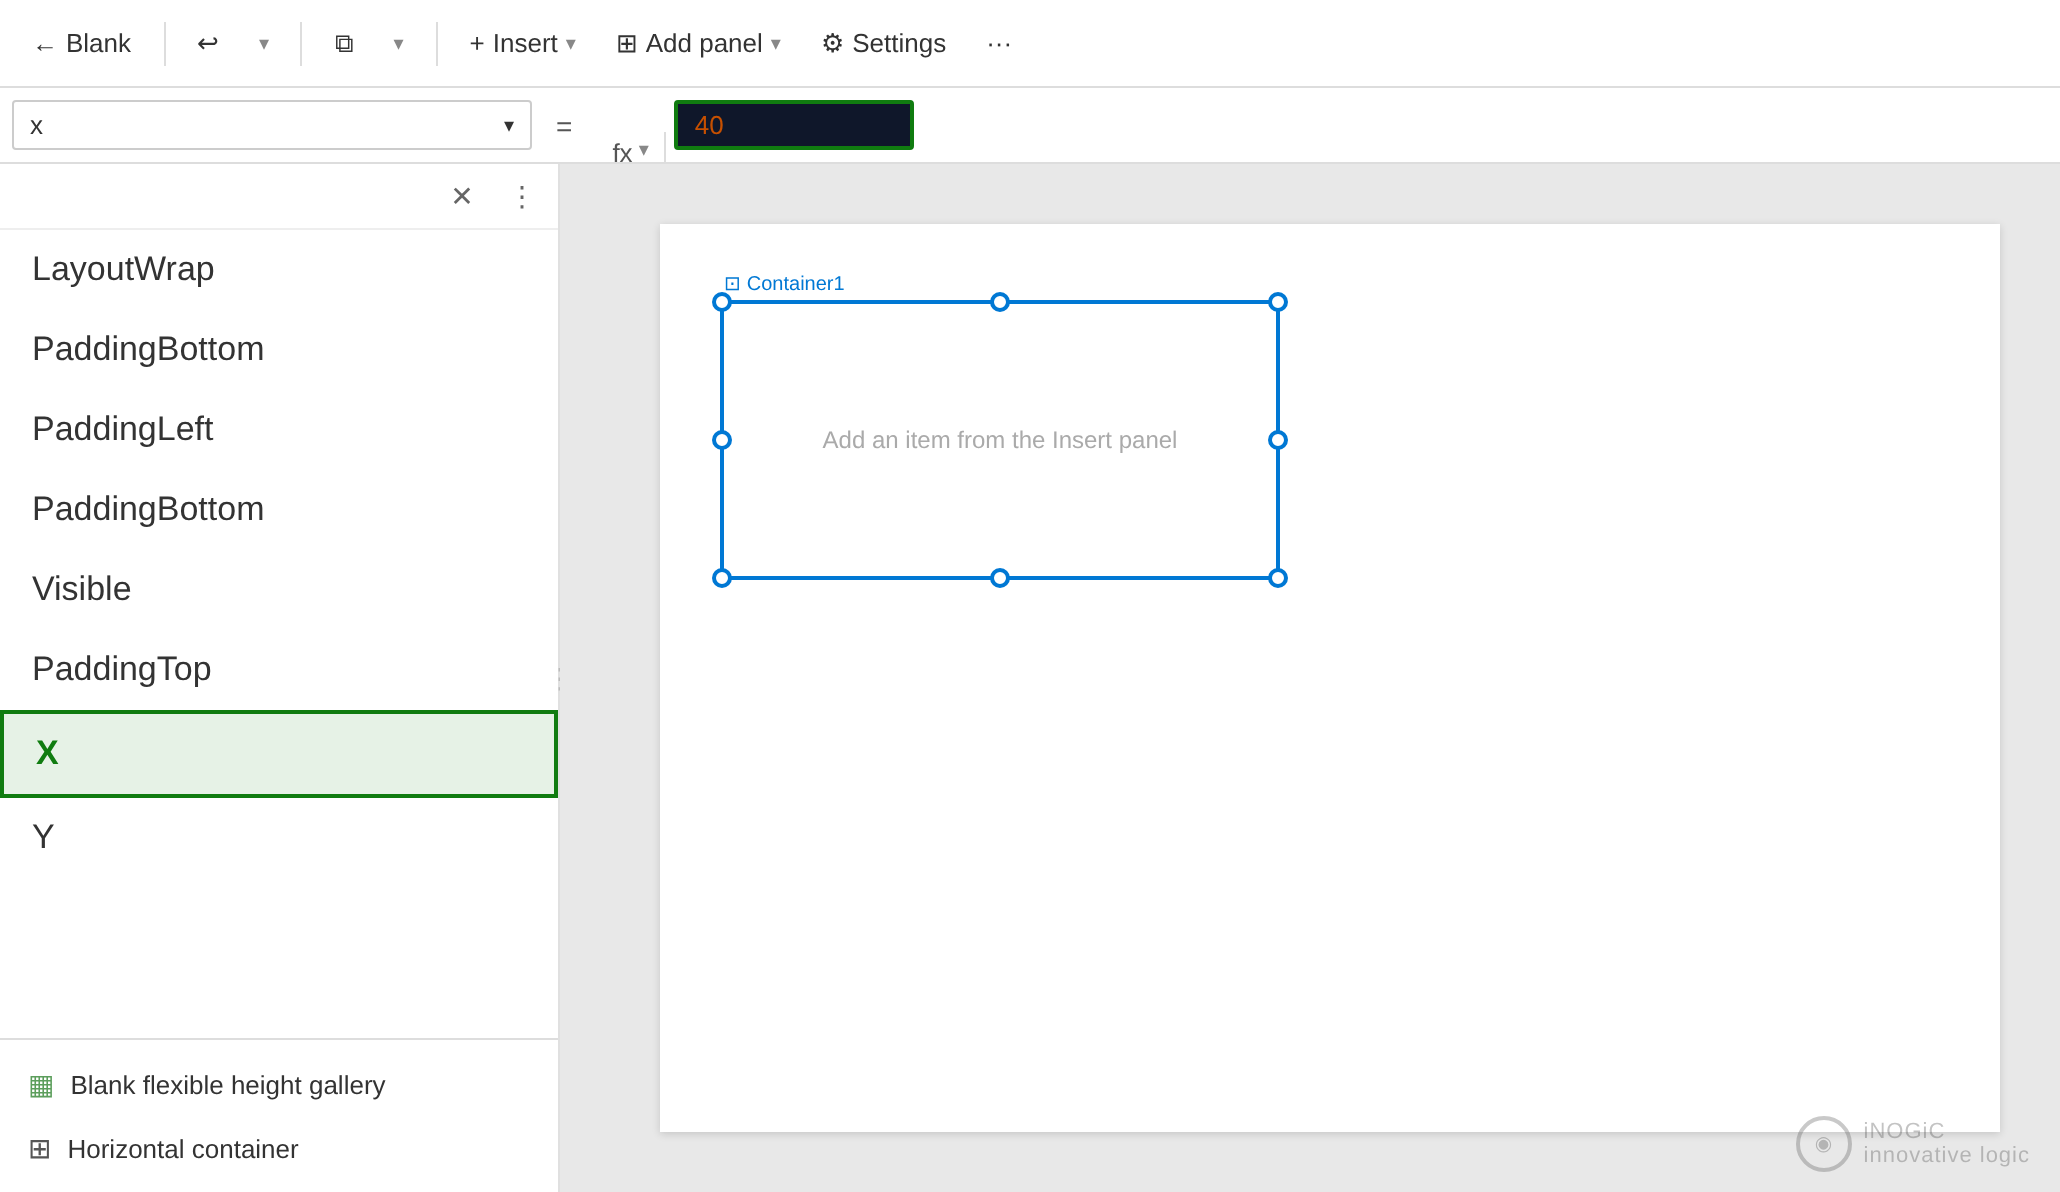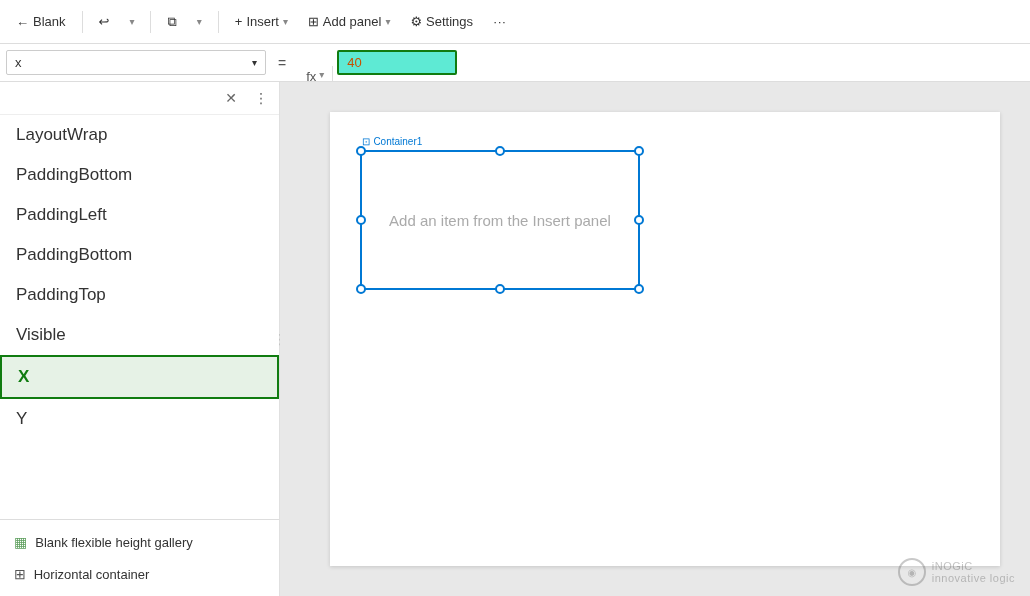--- a/index.html
+++ b/index.html
@@ -55,21 +55,21 @@
       border-right: 1px solid #ddd;
       margin-top: 28px;
     }
     .formula-input {
       flex: 1;
       border: 2px solid #107c10;
       border-radius: 2px;
       padding: 3px 8px;
       font-size: 13px;
       color: #c75000;
-      background: #5eead4;
+      background: #0f172a;
       outline: none;
       max-width: 120px;
     }
 
     
     .main-content {
       display: flex;
       height: calc(596px - 44px - 38px);
     }
 
@@ -153,21 +153,21 @@
       left: 0;
       font-size: 10px;
       color: #0078d4;
       display: flex; align-items: center; gap: 3px;
     }
     .container-placeholder {
       position: absolute;
       top: 50%;
       left: 50%;
       transform: translate(-50%, -50%);
-      font-size: 15px;
+      font-size: 12px;
       color: #aaa;
       text-align: center;
       white-space: nowrap;
     }
 
     
     .handle {
       position: absolute;
       width: 10px;
       height: 10px;
@@ -295,22 +295,22 @@
       <button class="panel-icon-btn">
         <span>⋮</span>
       </button>
     </div>
 
     <div class="properties-list" id="props-list">
     <div class="prop-item">LayoutWrap</div>
         <div class="prop-item">PaddingBottom</div>
         <div class="prop-item">PaddingLeft</div>
         <div class="prop-item">PaddingBottom</div>
+        <div class="prop-item">Visible</div>
         <div class="prop-item">PaddingTop</div>
-        <div class="prop-item">Visible</div>
         <div class="prop-item selected">X</div>
         <div class="prop-item">Y</div>
       </div>
 
     <div class="bottom-panel" id="bottom-panel">
     <div class="bottom-item">
           <span class="bottom-item-icon" style="color: rgb(92, 158, 92);">▦</span>
           <span>Blank flexible height gallery</span>
         </div>
         <div class="bottom-item">

